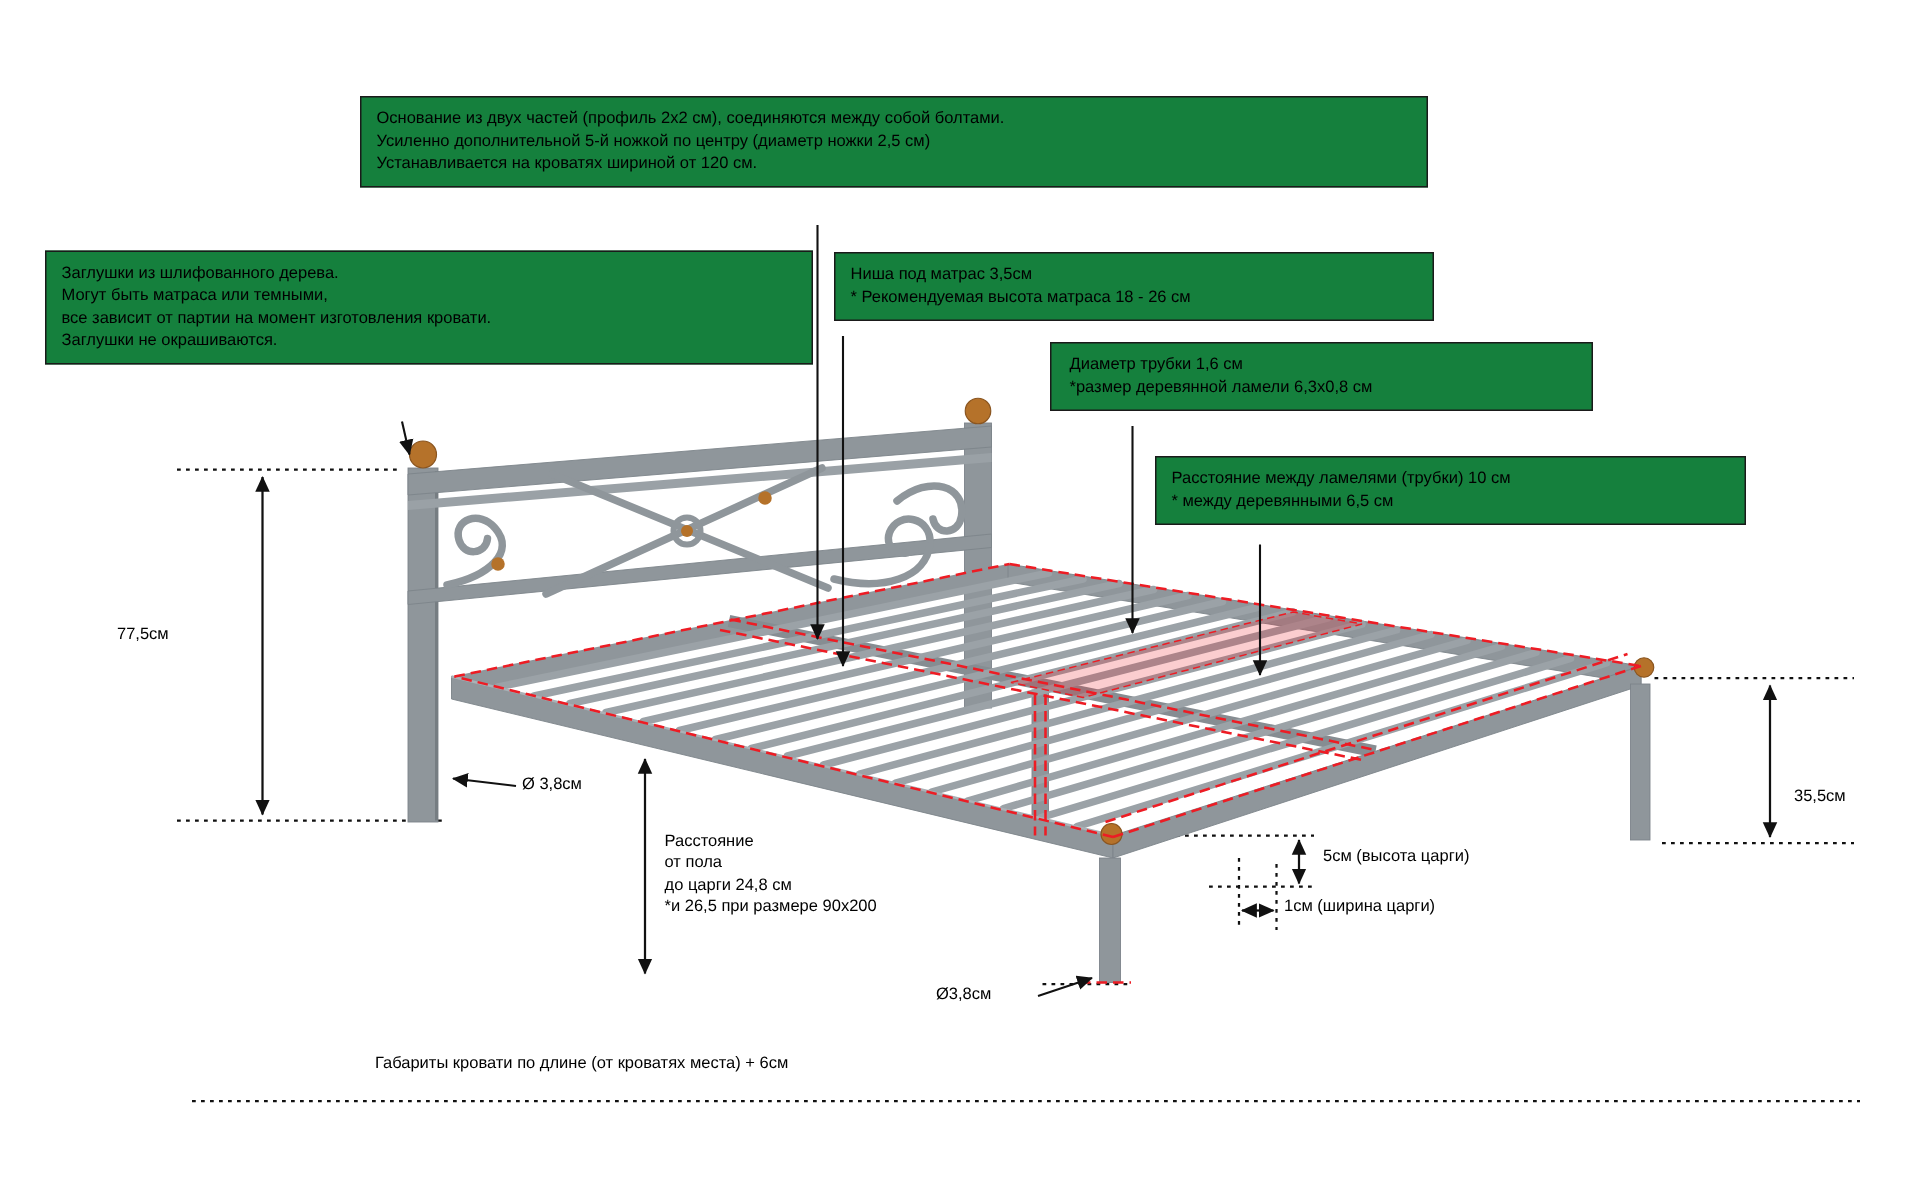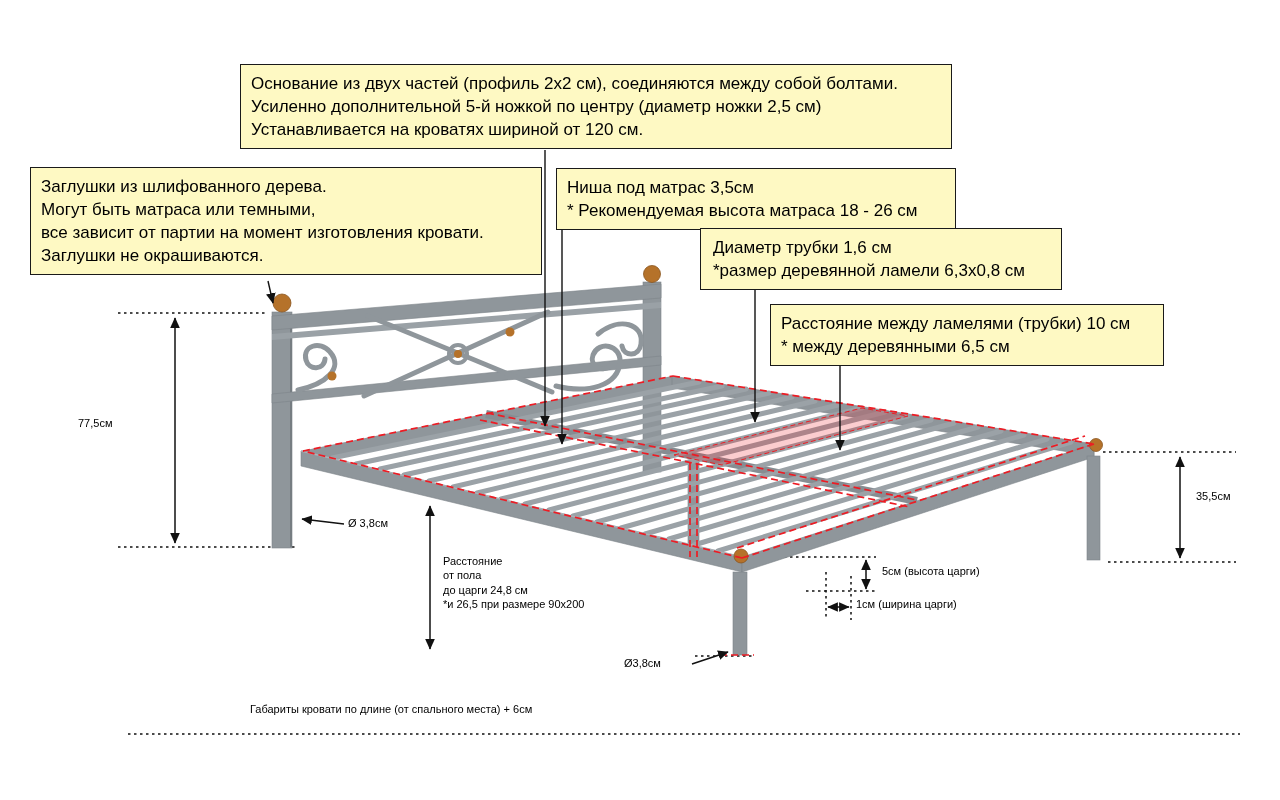--- a/index.html
+++ b/index.html
@@ -3,22 +3,22 @@
 <meta charset="utf-8">
 <style>
   html,body{margin:0;padding:0;background:#e9e9e9;}
   .canvas{
     position:relative;width:1280px;height:800px;background:#ffffff;
     font-family:"Liberation Sans","DejaVu Sans",sans-serif;color:#000;
     overflow:hidden;margin:0 auto;
   }
   .canvas svg{position:absolute;left:0;top:0;}
   .callout{
-    position:absolute;border:1px solid #1a1a1a;background:#fef9c3;
-    padding:7px 10px;font-size:17px;line-height:1.36;white-space:pre-line;
+    position:absolute;border:1px solid #1a1a1a;background:#15803d;
+    padding:7px 10px;font-size:11px;line-height:1.36;white-space:pre-line;
   }
   .lbl{
     position:absolute;font-size:11px;line-height:1.3;white-space:pre-line;
   }
 </style>
 </head>
 <body>
 
 <div class="canvas">
 
@@ -148,31 +148,31 @@
 * Рекомендуемая высота матраса 18 - 26 см</div>
 
   <div class="callout" style="left:700px;top:228px;width:338px;padding-left:12px;">Диаметр трубки 1,6 см
 *размер деревянной ламели 6,3x0,8 см</div>
 
   <div class="callout" style="left:770px;top:304px;width:372px;">Расстояние между ламелями (трубки) 10 см
 * между деревянными 6,5 см</div>
 
   <div class="lbl" style="left:78px;top:416px;">77,5см</div>
 
-  <div class="lbl" style="left:1196px;top:489px;">35,5см</div>
+  <div class="lbl" style="left:1196px;top:524px;">35,5см</div>
 
   <div class="lbl" style="left:348px;top:516px;">Ø 3,8см</div>
 
   <div class="lbl" style="left:443px;top:554px;">Расстояние
 от пола
 до царги 24,8 см
 *и 26,5 при размере 90x200</div>
 
   <div class="lbl" style="left:882px;top:564px;">5см (высота царги)</div>
 
   <div class="lbl" style="left:856px;top:597px;">1см (ширина царги)</div>
 
 
   <div class="lbl" style="left:624px;top:656px;">Ø3,8см</div>
 
-  <div class="lbl" style="left:250px;top:702px;">Габариты кровати по длине (от спального места) + 6см</div>
+  <div class="lbl" style="left:250px;top:702px;">Габариты кровати по длине (от кроватях места) + 6см</div>
 
 </div>
 
 </body></html>

